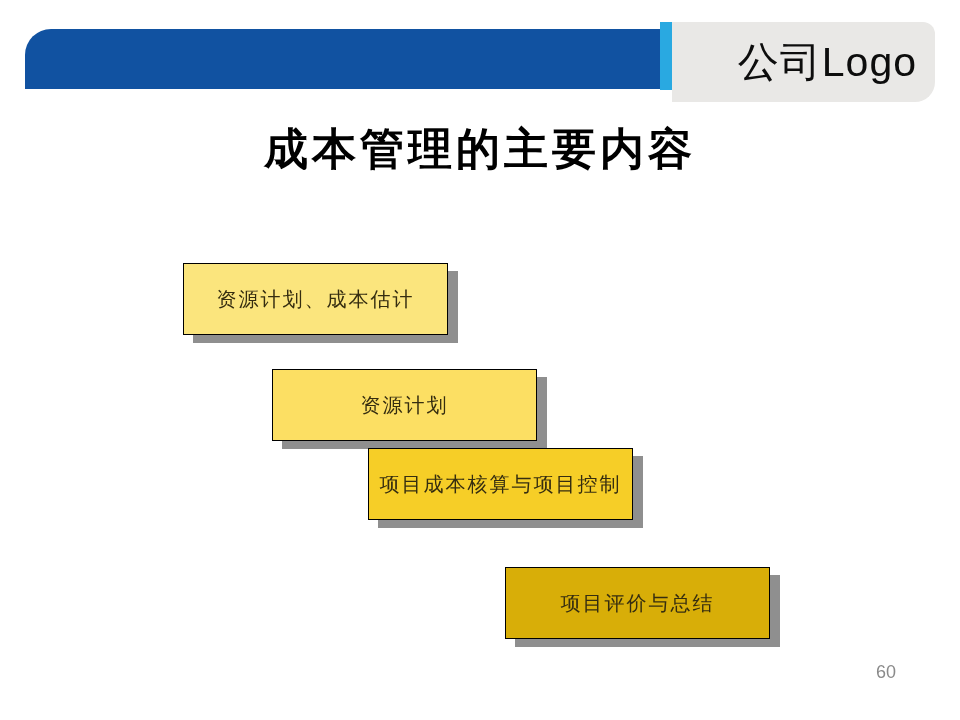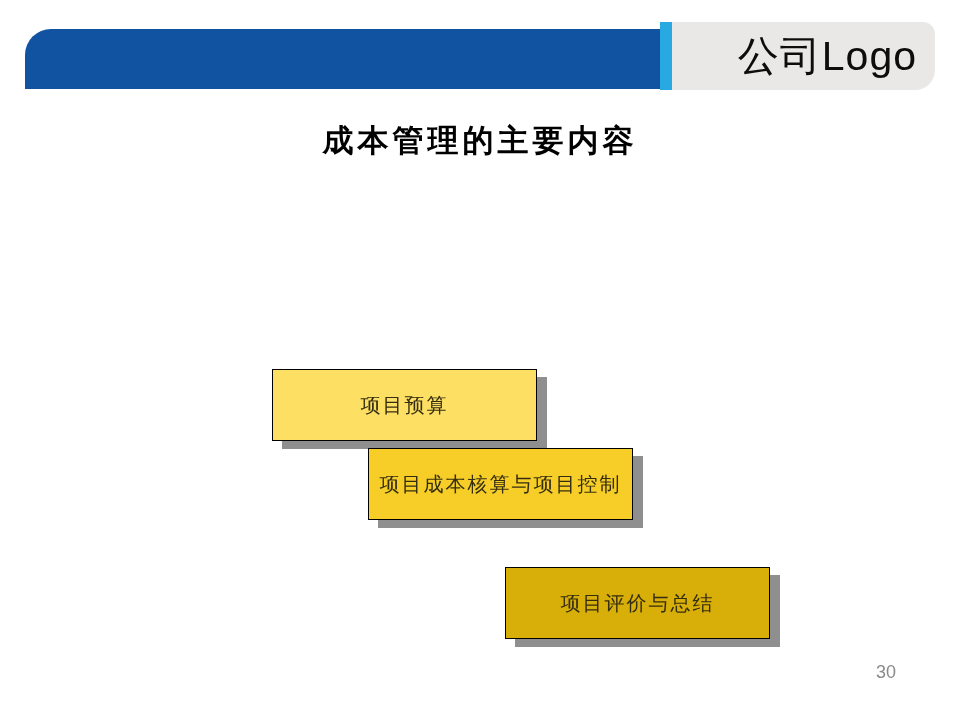--- a/index.html
+++ b/index.html
@@ -18,21 +18,21 @@
     position: absolute; left: 0; top: 7px;
     width: 635px; height: 60px;
     border-top-left-radius: 26px;
   }
   .header-stripe {
     position: absolute; left: 635px; top: 0;
     width: 12px; height: 68px;
   }
   .logo-area {
     position: absolute; left: 647px; top: 0;
-    width: 263px; height: 68px;
+    width: 263px; height: 80px;
     border-radius: 0 12px 20px 0;
     display: flex; align-items: center; justify-content: flex-end;
     padding-right: 0;
     box-sizing: border-box;
   }
   .logo-text {
     font-size: 41px;
     font-weight: 500;
     color: #0d0d0d;
     letter-spacing: 1px;
@@ -40,21 +40,21 @@
     line-height: 68px;
     white-space: nowrap;
   }
 
   
   .title {
     position: absolute; top: 120px; left: 0; width: 960px;
     margin: 0;
     text-align: center;
     font-family: "Liberation Serif", "DejaVu Serif", serif;
-    font-size: 31px;
+    font-size: 44px;
     font-weight: 700;
     letter-spacing: 4px;
     color: #000000;
   }
 
   
   .step {
     position: absolute;
     width: 265px; height: 72px;
     border: 1.5px solid #000000;
@@ -88,25 +88,28 @@
   <div class="header">
     <div class="header-bar" style="background-color: rgb(17, 82, 161);"></div>
     <div class="header-stripe" style="background-color: rgb(41, 169, 225);"></div>
     <div class="logo-area" style="background-color: rgb(233, 232, 230);">
       <span class="logo-text">公司Logo</span>
     </div>
   </div>
 
   <h1 class="title">成本管理的主要内容</h1>
 
+  <div class="step step-1" style="background-color: rgb(251, 229, 125);">
+    <span style="color: rgb(53, 45, 16);">资源计划、成本估计</span>
+  </div>
   <div class="step step-2" style="background-color: rgb(252, 223, 99);">
-    <span style="color: rgb(53, 45, 16);">项目预算</span>
+    <span style="color: rgb(53, 45, 16);">资源计划</span>
   </div>
   <div class="step step-3" style="background-color: rgb(246, 206, 39);">
     <span style="color: rgb(53, 45, 16);">项目成本核算与项目控制</span>
   </div>
   <div class="step step-4" style="background-color: rgb(216, 174, 8); margin-left: 48px;">
     <span style="color: rgb(53, 45, 16);">项目评价与总结</span>
   </div>
 
-  <div class="page-number">30</div>
+  <div class="page-number">60</div>
 
 </div>
 
 </body></html>

